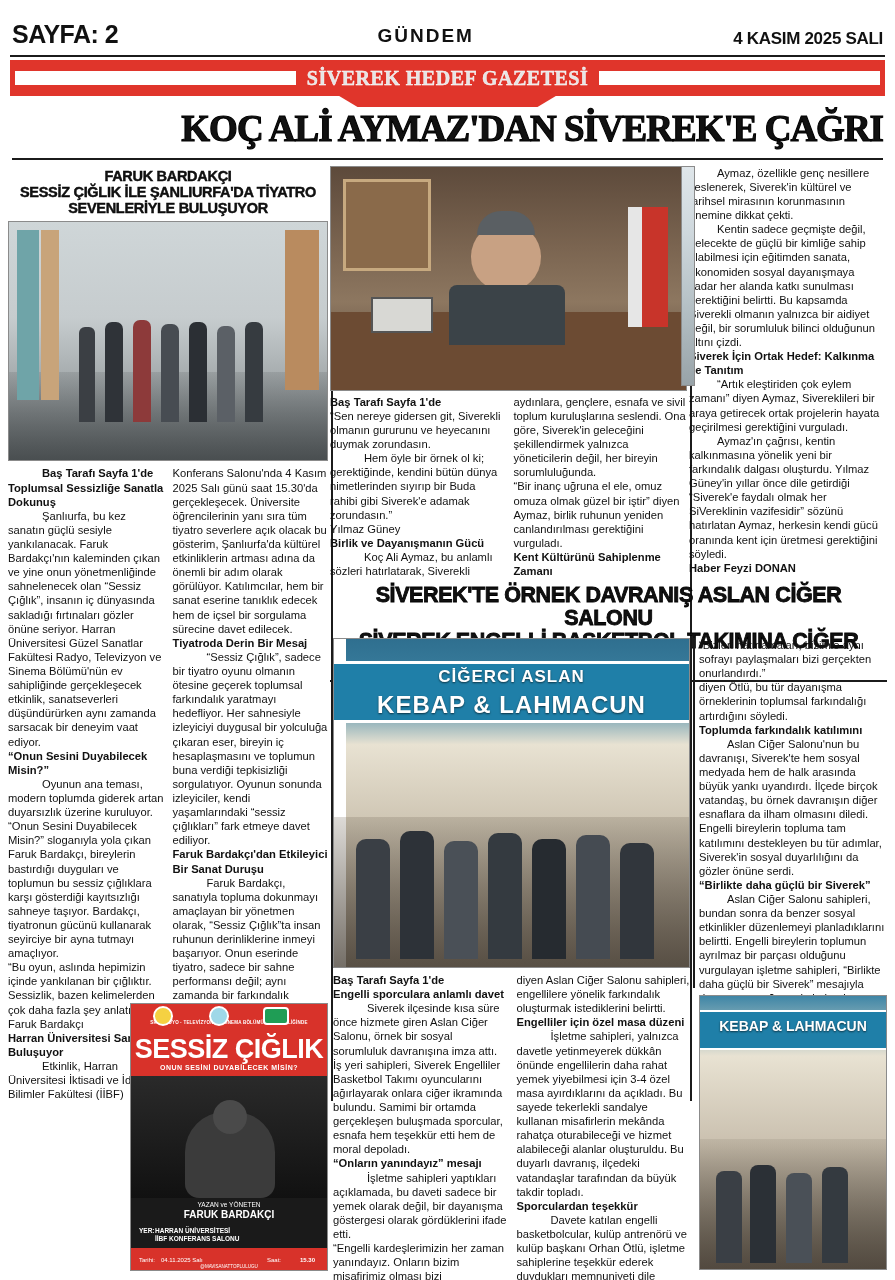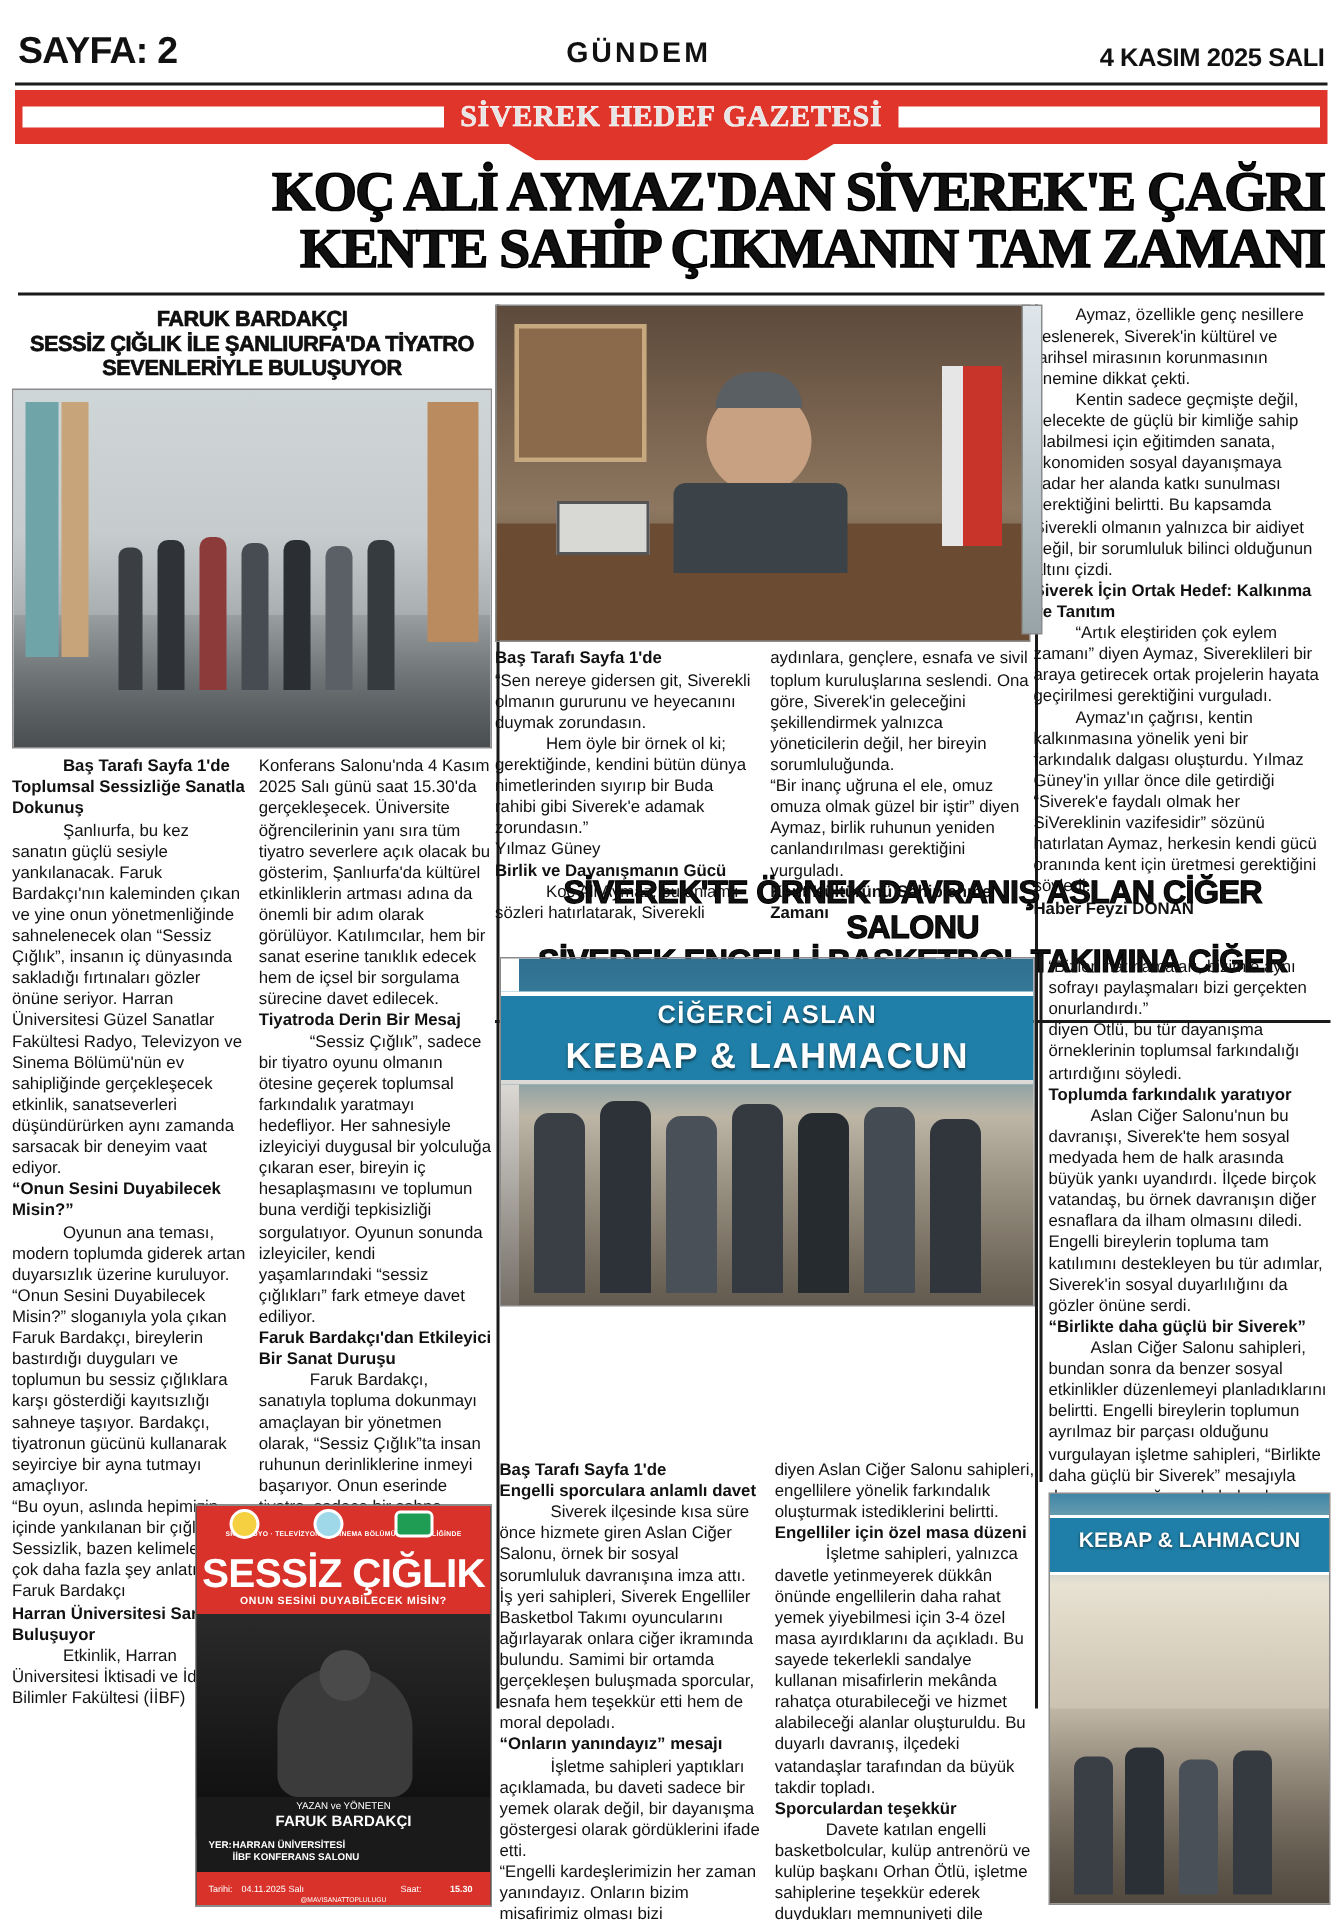--- a/index.html
+++ b/index.html
@@ -151,21 +151,20 @@
     <div class="banner">
       <div class="bar"></div>
       <div class="title">SİVEREK HEDEF GAZETESİ</div>
       <div class="bar"></div>
     </div>
     <div class="banner-tab"></div>
   </div>
 
   <div class="main-head">
     <div>KOÇ ALİ AYMAZ'DAN SİVEREK'E ÇAĞRI</div>
-    <div>KENTE SAHİP ÇIKMANIN TAM ZAMANI</div>
   </div>
   <div class="rule-head"></div>
 
   <div class="top-grid">
 
     <div>
       <div class="kicker">
         <div class="l1">FARUK BARDAKÇI</div>
         <div class="l2">SESSİZ ÇIĞLIK İLE ŞANLIURFA'DA TİYATRO</div>
         <div class="l3">SEVENLERİYLE BULUŞUYOR</div>
@@ -248,40 +247,40 @@
   </div>
 
   <div style="position:absolute; left:330px; right:8px; top:578px;">
     <div class="sub-head">
       <div>SİVEREK'TE ÖRNEK DAVRANIŞ ASLAN CİĞER SALONU</div>
       <div>SİVEREK ENGELLİ BASKETBOL TAKIMINA CİĞER İKRAM ETTİ</div>
     </div>
     <div class="rule-sub"></div>
   </div>
 
-  <div class="img-frame" style="position:absolute; left:333px; top:638px; width:357px; height:233px;padding-left:12px;">
+  <div class="img-frame" style="position:absolute; left:333px; top:638px; width:357px; height:330px;padding-left:12px;">
     <div class="photo-kebap"></div>
     <div style="position:absolute;left:0;right:0;top:22px;height:62px;background:#1f7fa8;border-top:3px solid #ffffff;border-bottom:3px solid #ffffff;"></div>
     <div class="ph-label" style="top:28px;font-size:17px;letter-spacing:1px;">CİĞERCİ ASLAN</div>
     <div class="ph-label" style="top:52px;font-size:24px;letter-spacing:1px;">KEBAP &amp; LAHMACUN</div>
     <div style="position:absolute;left:0;right:0;bottom:0;height:150px;background:linear-gradient(180deg,rgba(120,110,95,.25),rgba(70,62,52,.75));"></div>
     <div style="position:absolute;left:22px;bottom:8px;width:34px;height:120px;background:#3a3f45;border-radius:10px 10px 0 0;"></div>
     <div style="position:absolute;left:66px;bottom:8px;width:34px;height:128px;background:#2d3238;border-radius:10px 10px 0 0;"></div>
     <div style="position:absolute;left:110px;bottom:8px;width:34px;height:118px;background:#4a5057;border-radius:10px 10px 0 0;"></div>
     <div style="position:absolute;left:154px;bottom:8px;width:34px;height:126px;background:#343a40;border-radius:10px 10px 0 0;"></div>
     <div style="position:absolute;left:198px;bottom:8px;width:34px;height:120px;background:#262b30;border-radius:10px 10px 0 0;"></div>
     <div style="position:absolute;left:242px;bottom:8px;width:34px;height:124px;background:#454b52;border-radius:10px 10px 0 0;"></div>
     <div style="position:absolute;left:286px;bottom:8px;width:34px;height:116px;background:#31363c;border-radius:10px 10px 0 0;"></div>
   </div>
 
   <div style="position:absolute; left:699px; top:638px; width:188px;">
     <div class="rightcol-text">
       <p>“Bizleri hatırlamaları, bizimle aynı sofrayı paylaşmaları bizi gerçekten onurlandırdı.”</p>
       <p>diyen Ötlü, bu tür dayanışma örneklerinin toplumsal farkındalığı artırdığını söyledi.</p>
-      <p><b>Toplumda farkındalık yaratıyor</b></p>
+      <p><b>Toplumda farkındalık katılımını</b></p>
       <p class="ind">Aslan Ciğer Salonu'nun bu davranışı, Siverek'te hem sosyal medyada hem de halk arasında büyük yankı uyandırdı. İlçede birçok vatandaş, bu örnek davranışın diğer esnaflara da ilham olmasını diledi. Engelli bireylerin topluma tam katılımını destekleyen bu tür adımlar, Siverek'in sosyal duyarlılığını da gözler önüne serdi.</p>
       <p><b>“Birlikte daha güçlü bir Siverek”</b></p>
       <p class="ind">Aslan Ciğer Salonu sahipleri, bundan sonra da benzer sosyal etkinlikler düzenlemeyi planladıklarını belirtti. Engelli bireylerin toplumun ayrılmaz bir parçası olduğunu vurgulayan işletme sahipleri, “Birlikte daha güçlü bir Siverek” mesajıyla dayanışma çağrısında bulundu.</p>
     </div>
   </div>
 
   <div style="position:absolute; left:693px; top:638px; width:2px; height:350px; background:#1b1b1b;"></div>
 
   <div class="img-frame" style="position:absolute; left:699px; top:995px; width:188px; height:275px;">
     <div class="photo-kebap2"></div>

